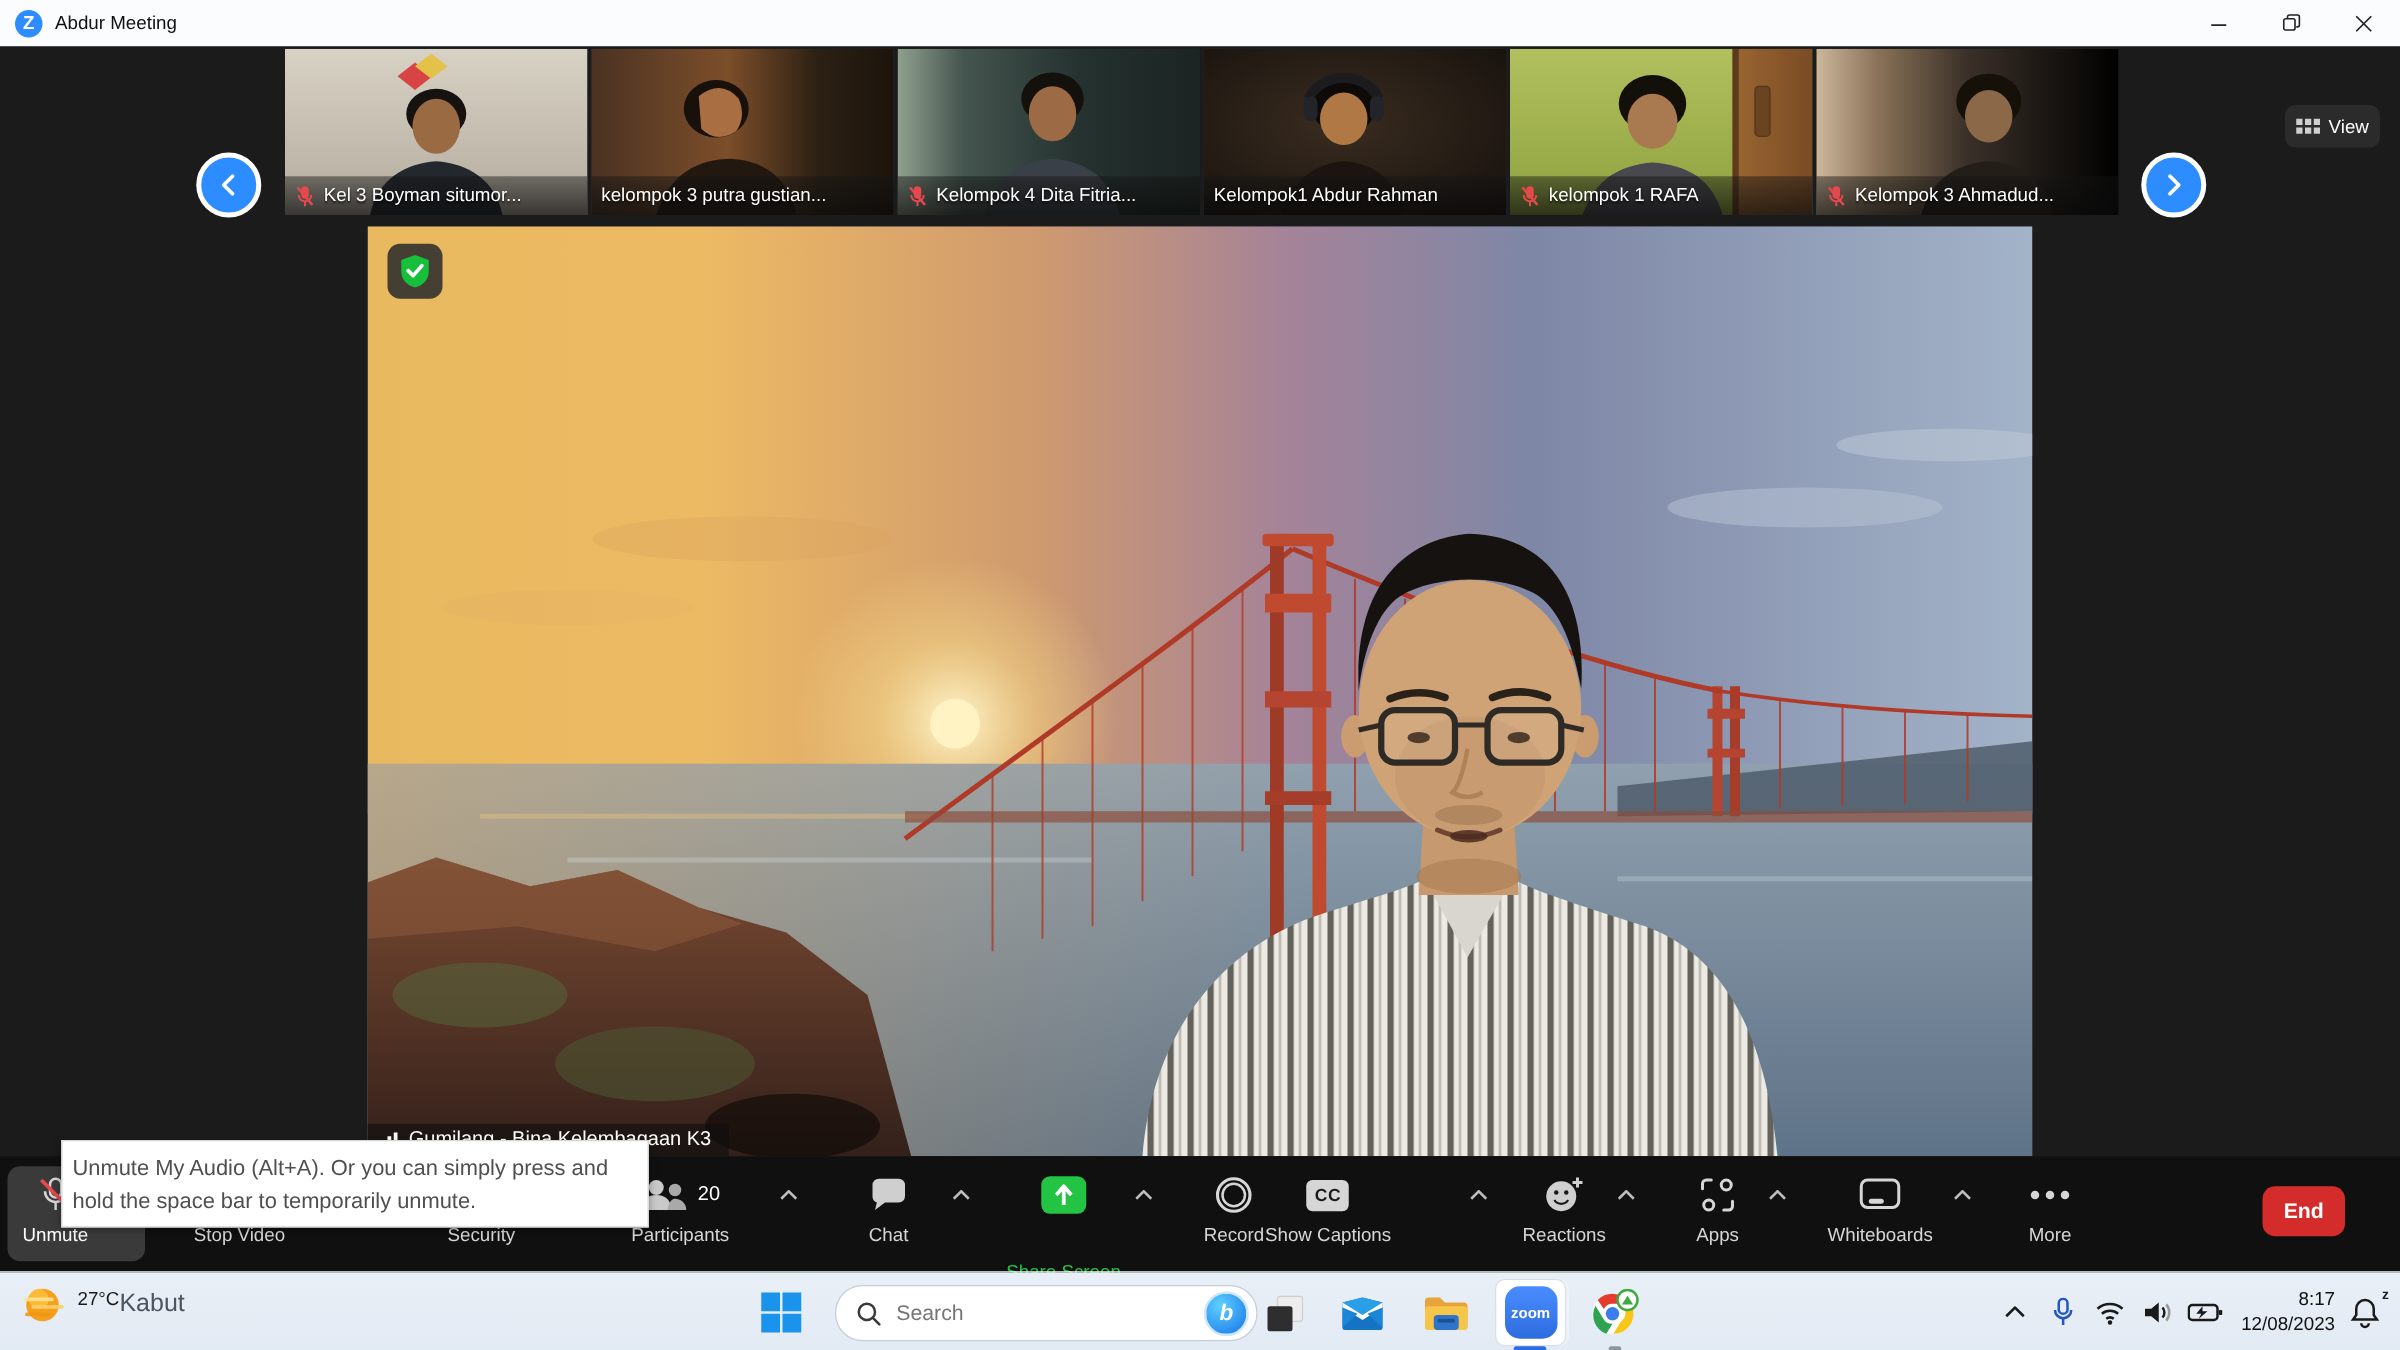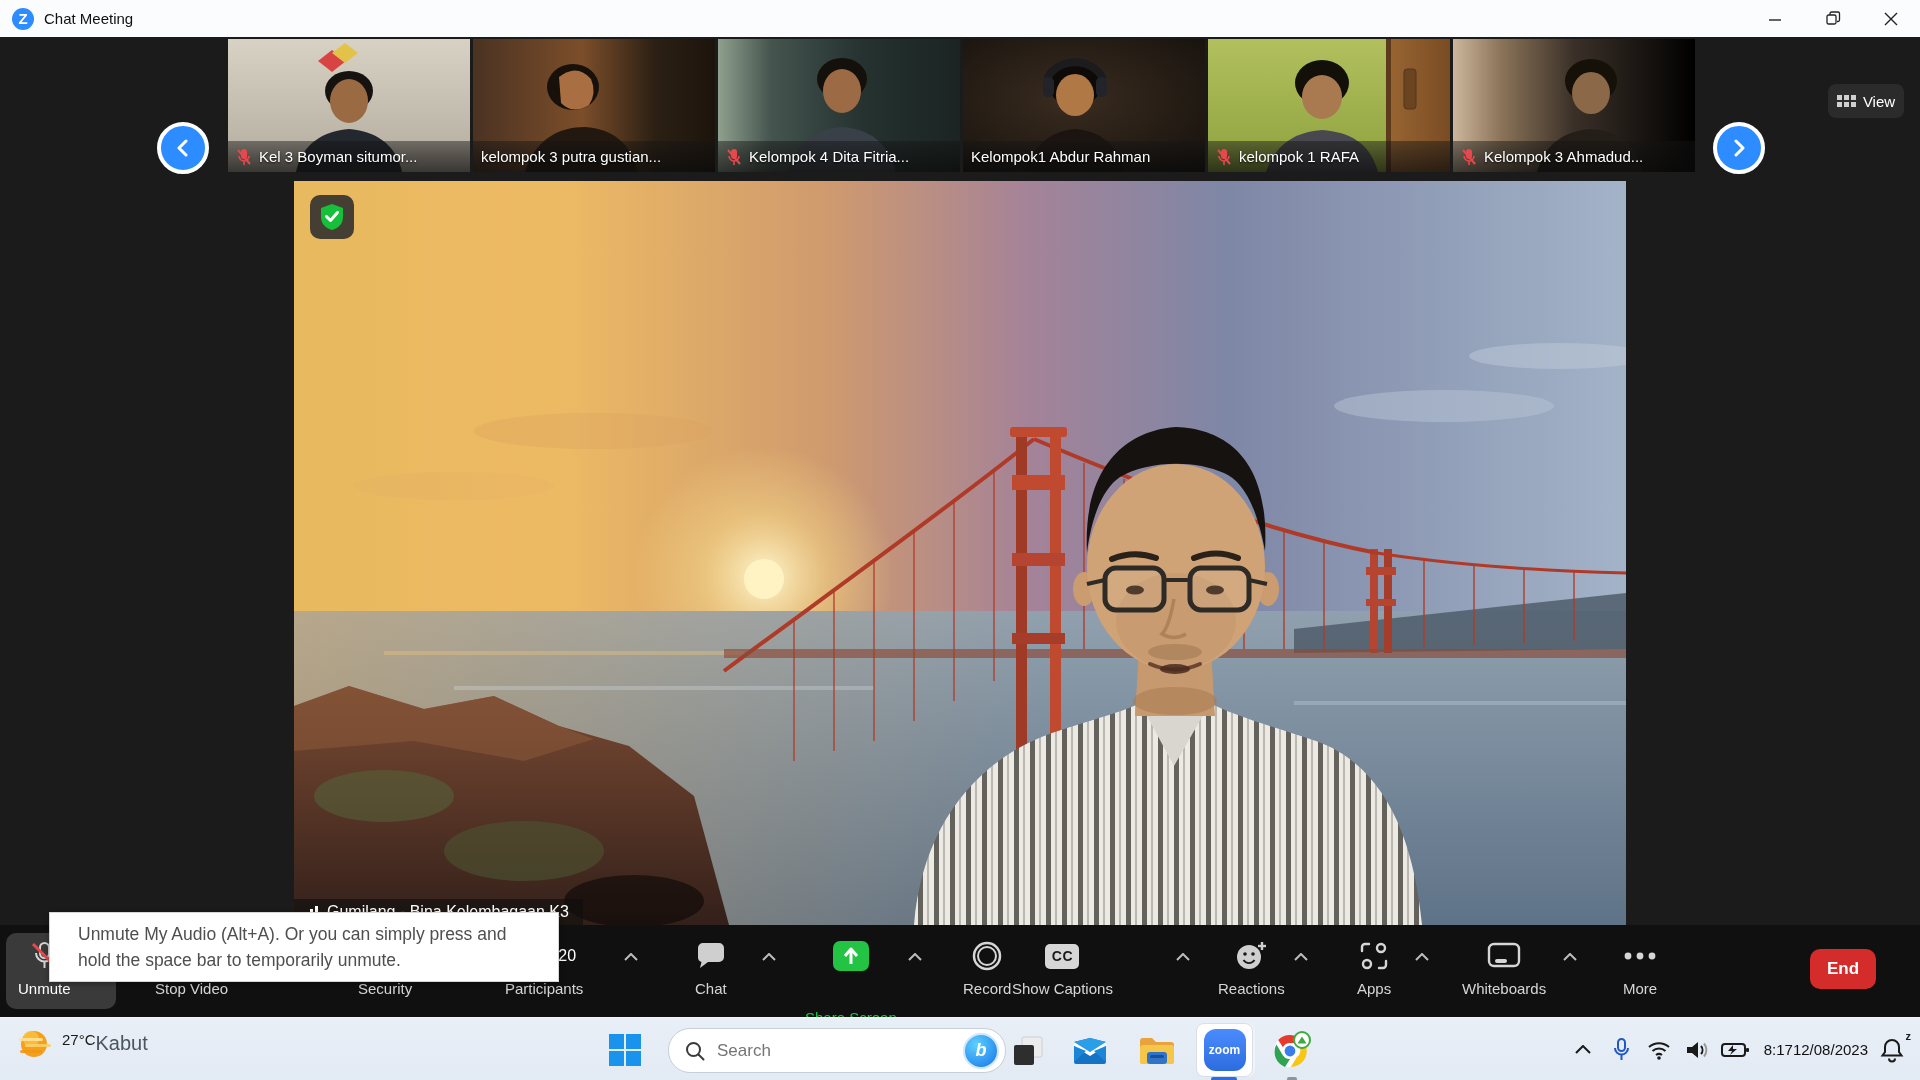--- a/index.html
+++ b/index.html
@@ -42,21 +42,21 @@
   .mainvideo{position:absolute;left:294px;top:144px;width:1332px;height:744px;background:#445;overflow:hidden;}
   .mainvideo>svg{position:absolute;left:0;top:0;}
   .shieldbadge{position:absolute;left:16px;top:14px;width:44px;height:44px;border-radius:10px;
                background:rgba(45,45,45,.88);display:flex;align-items:center;justify-content:center;}
   .speakerbar{position:absolute;left:0;bottom:0;height:26px;display:flex;align-items:center;gap:7px;
               padding:0 14px 0 10px;background:rgba(15,15,15,.62);}
   .speakerbar .nm{color:#fff;font-size:16px;white-space:nowrap;}
 
   
   .tooltip{position:absolute;left:49px;top:912px;width:452px;background:#fff;border:1px solid #d6d6d6;
-           box-shadow:0 2px 6px rgba(0,0,0,.35);padding:8px 28px;z-index:60;
+           box-shadow:0 2px 6px rgba(0,0,0,.35);padding:8px 8px;z-index:60;
            font-size:17.5px;line-height:26px;color:#4f4f4f;}
 
   
   .toolbar{position:absolute;left:0;top:925px;width:1920px;height:92px;background:#101010;z-index:40;}
   .tbi{position:absolute;top:14px;display:flex;flex-direction:column;align-items:center;gap:7px;
        color:#d6d6d6;font-size:15px;}
   .tbi .ic{height:34px;display:flex;align-items:center;justify-content:center;}
   .chev{position:absolute;top:22px;}
   .unmute-hl{position:absolute;left:6px;top:8px;width:110px;height:76px;background:#3a3a3a;border-radius:10px;}
   .sharebox{width:36px;height:30px;border-radius:7px;background:#23c343;display:flex;align-items:center;justify-content:center;}
@@ -81,32 +81,32 @@
                     font-family:"Liberation Sans",sans-serif;}
   .tkicon{position:absolute;top:13px;width:40px;height:40px;display:flex;align-items:center;justify-content:center;}
   .zoomcard{position:absolute;left:1196px;top:5px;width:55px;height:52px;background:#fff;border:1px solid #d8dfe8;
             border-radius:8px;box-shadow:2px 0 0 #f0f3f8;display:flex;align-items:center;justify-content:center;}
   .zoomapp{width:42px;height:42px;border-radius:12px;background:linear-gradient(#4a8cff,#2d6cdf);
            display:flex;align-items:center;justify-content:center;color:#fff;font-size:12px;font-weight:bold;}
   .zoompill{position:absolute;left:1211px;top:59px;width:26px;height:4px;border-radius:2px;background:#2d6cdf;}
   .chromedot{position:absolute;left:1287px;top:59px;width:10px;height:4px;border-radius:2px;background:#8b95a0;}
   .tray{position:absolute;right:0;top:0;height:63px;display:flex;align-items:center;}
   .trayic{width:38px;height:40px;display:flex;align-items:center;justify-content:center;}
-  .clock{margin-left:10px;display:flex;flex-direction:row;align-items:flex-end;line-height:1.3;
+  .clock{margin-left:10px;display:flex;flex-direction:column;align-items:flex-end;line-height:1.3;
          font-size:15px;color:#111;}
   .bell{position:relative;width:40px;height:40px;display:flex;align-items:center;justify-content:center;margin:0 8px 0 4px;}
 </style>
 </head>
 <body>
 
 <div class="stage">
 
   <div class="titlebar">
     <div class="zlogo">Z</div>
-    <div class="apptitle">Chat Meeting</div>
+    <div class="apptitle">Abdur Meeting</div>
     <div class="wincontrols">
       <div class="winbtn">
         <svg width="14" height="14">
             <line x1="1" y1="8" x2="13" y2="8" stroke="#222" stroke-width="1.4"></line>
           </svg>
       </div>
       <div class="winbtn">
         <svg width="15" height="15">
             <rect x="1" y="4" width="9" height="9" rx="1.5" fill="none" stroke="#222" stroke-width="1.3"></rect>
             <path d="M4 4 V2.5 a1.5 1.5 0 0 1 1.5 -1.5 H12 a1.5 1.5 0 0 1 1.5 1.5 V9 a1.5 1.5 0 0 1 -1.5 1.5 H11" fill="none" stroke="#222" stroke-width="1.3"></path>

